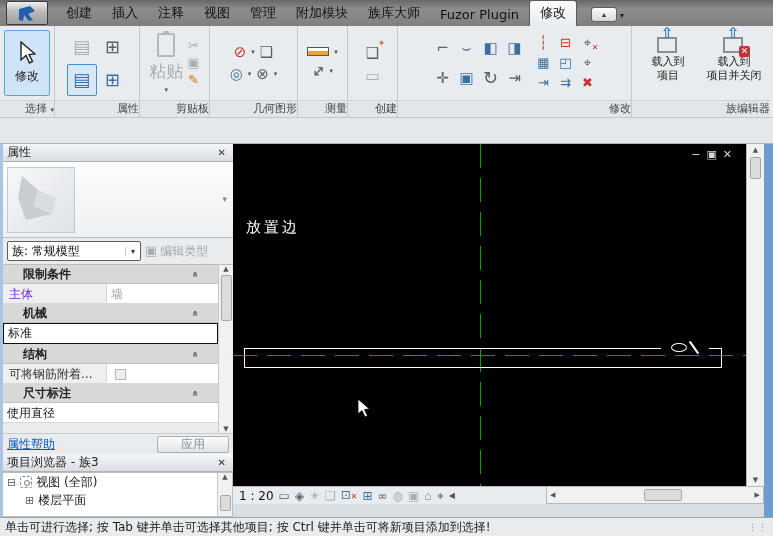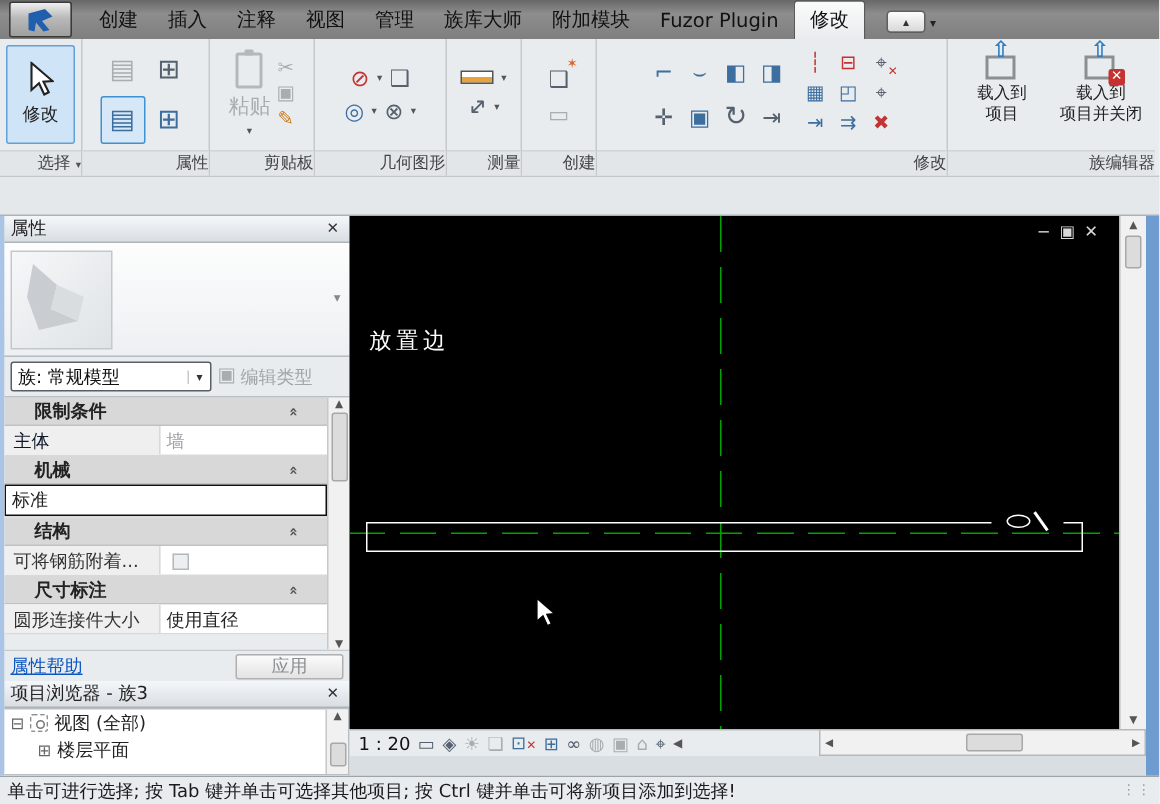--- a/index.html
+++ b/index.html
@@ -77,21 +77,21 @@
   .editTypeBtn { display:flex; align-items:center; gap:3px; font-size:12px; color:#A2A6AA; }
 
   .propGrid { height:169px; position:relative; background:#E9ECEF; border-top:1px solid #B9BEC3; overflow:hidden; font-size:12px; }
   .pgInner { margin-right:15px; }
   .pgHeader { height:19px; background:#D8D8D8; border-bottom:1px solid #C2C2C2; display:flex; align-items:center;
               padding:0 20px; font-weight:bold; color:#222; }
   .pgHeader .chev { margin-left:auto; font-size:10px; color:#555; display:inline-block; transform:rotate(90deg); }
   .pgRow { display:flex; height:20px; border-bottom:1px solid #D9D9D9; background:#fff;}
   .pgLabel { width:104px; background:#EFEFEF; border-right:1px solid #D9D9D9; padding:2px 0 0 6px; color:#333;
              white-space:nowrap; overflow:hidden;}
-  .pgLabel.dis { color:#0f172a; }
+  .pgLabel.dis { color:#6d28d9; }
   .pgValue { flex:1; padding:2px 0 0 4px; color:#222; white-space:nowrap; overflow:hidden;}
   .pgValue.dis { color:#9B9FA3; }
   .pgValue.focused { border:1.5px solid #111; padding-top:1px; }
   .pgCheck { width:11px; height:11px; border:1px solid #B4B8BC; background:#EDEEF0; margin:3px 0 0 4px; }
   .pgScroll { position:absolute; right:0; top:0; bottom:0; width:15px; background:#F1F1F1; border-left:1px solid #C8C8C8;
               display:flex; flex-direction:column; align-items:center; font-size:7px; color:#555;}
   .sthumb { width:11px; background:#DCDCDC; border:1px solid #A8A8A8; border-radius:2px; }
 
   .palFooter { height:21px; display:flex; align-items:center; background:#E9ECEF; padding:0 4px; border-top:1px solid #C6CACD;}
   .helpLink { font-size:12px; color:#0A56C2; text-decoration:underline; }
@@ -146,22 +146,22 @@
     <div class="appbtn">
       <svg width="22" height="20" viewBox="0 0 22 20">
         <polygon points="3,17 3,6 14,3 19,8 12,11 17,17 13,18 8,12 7,18" fill="#1F5FAE"></polygon>
       </svg>
     </div>
     <div class="tab">创建</div>
     <div class="tab">插入</div>
     <div class="tab">注释</div>
     <div class="tab">视图</div>
     <div class="tab">管理</div>
+    <div class="tab">附加模块</div>
     <div class="tab">族库大师</div>
-    <div class="tab">附加模块</div>
     <div class="tab">Fuzor Plugin</div>
     <div class="tab active">修改</div>
     <div class="panelToggle">▴</div>
     <div class="toggleArrow">▾</div>
   </div>
 
   <div class="ribbon">
 
     <div class="panel" style="width:55px">
       <div class="panel-body">
@@ -195,21 +195,21 @@
             </div>
         </div>
       </div>
       <div class="panel-label">属性</div>
     </div>
 
     <div class="panel" style="width:70px">
       <div class="panel-body">
         <div class="iconcol">
           <div class="clipboardIcon"></div>
-          <span style="font-size:14px;color:#A9ADB2">粘贴</span>
+          <span style="font-size:17px;color:#A9ADB2">粘贴</span>
           <span class="dd gray">▾</span>
         </div>
         <div class="iconcol">
           <span class="icon g13 gray">✂</span>
           <span class="icon g13 gray">▣</span>
           <span class="icon g13 orange">✎</span>
         </div>
       </div>
       <div class="panel-label">剪贴板</div>
     </div>
@@ -397,21 +397,20 @@
           </div>
           <div class="pgRow">
             <div class="pgLabel">可将钢筋附着...</div>
             <div class="pgValue"><span class="pgCheck" style="display:inline-block"></span></div>
           </div>
           <div class="pgHeader">
             <span>尺寸标注</span>
             <span class="chev">«</span>
           </div>
           <div class="pgRow">
-            <div class="pgLabel">圆形连接件大小</div>
             <div class="pgValue">使用直径</div>
           </div>
         </div>
         <div class="pgScroll">
           <span>▲</span>
           <div class="sthumb" style="height:46px; margin-top:2px"></div>
           <span style="margin-top:auto">▼</span>
         </div>
       </div>
 

